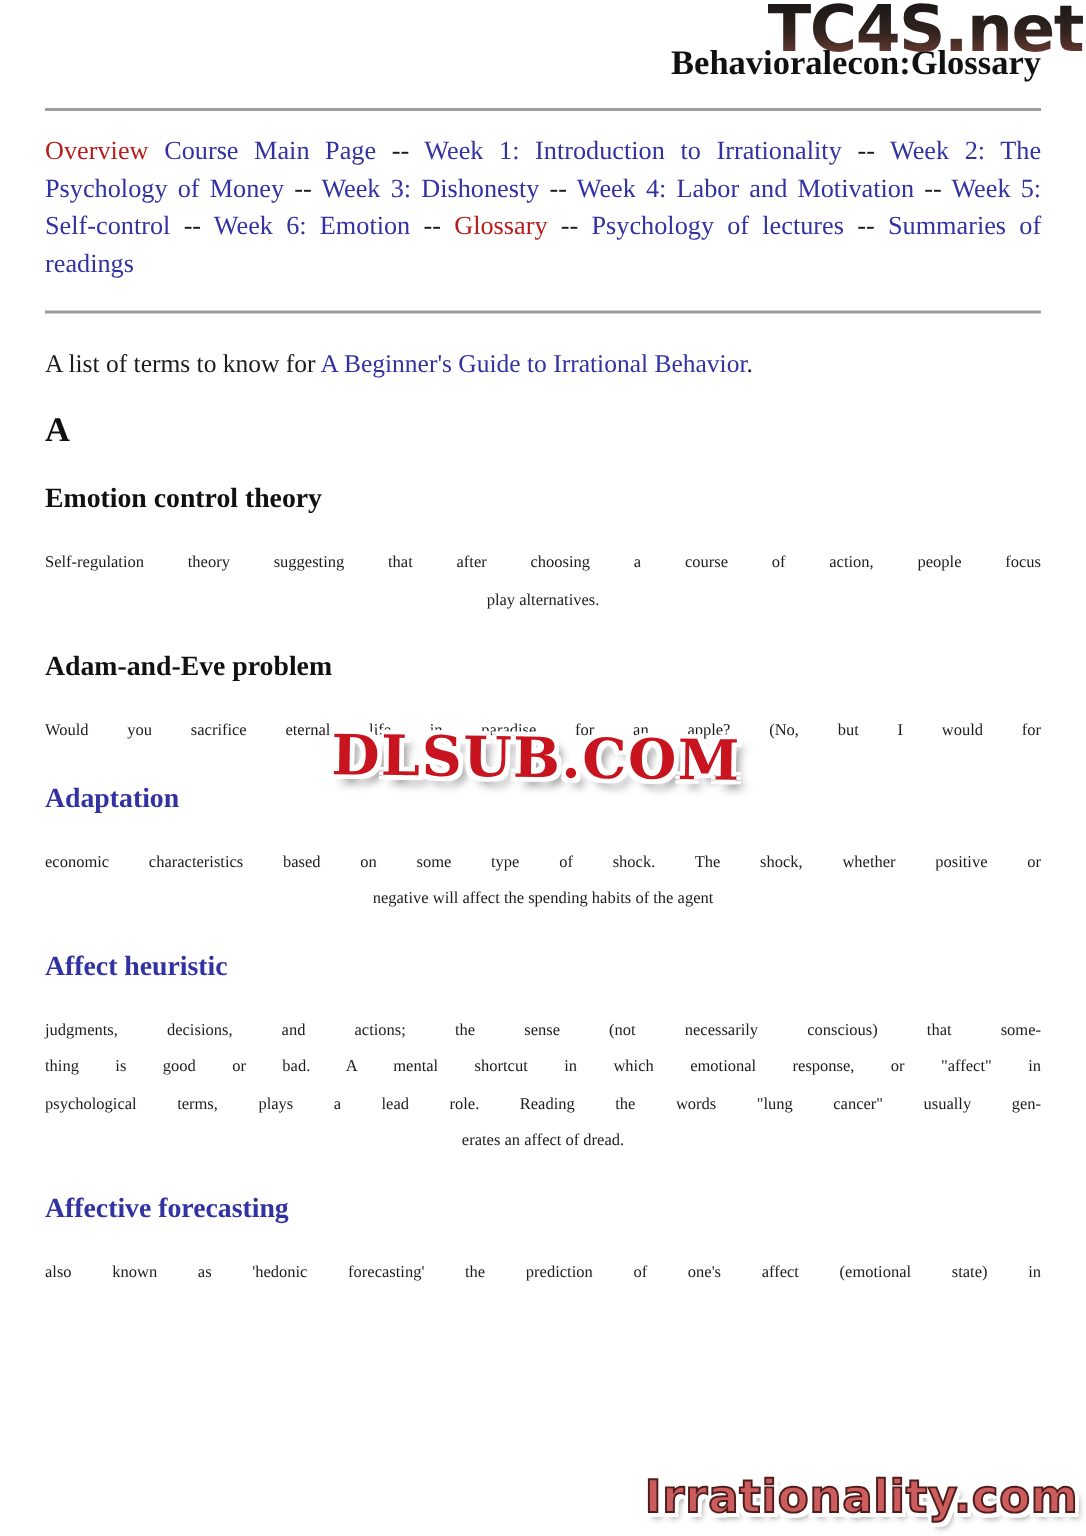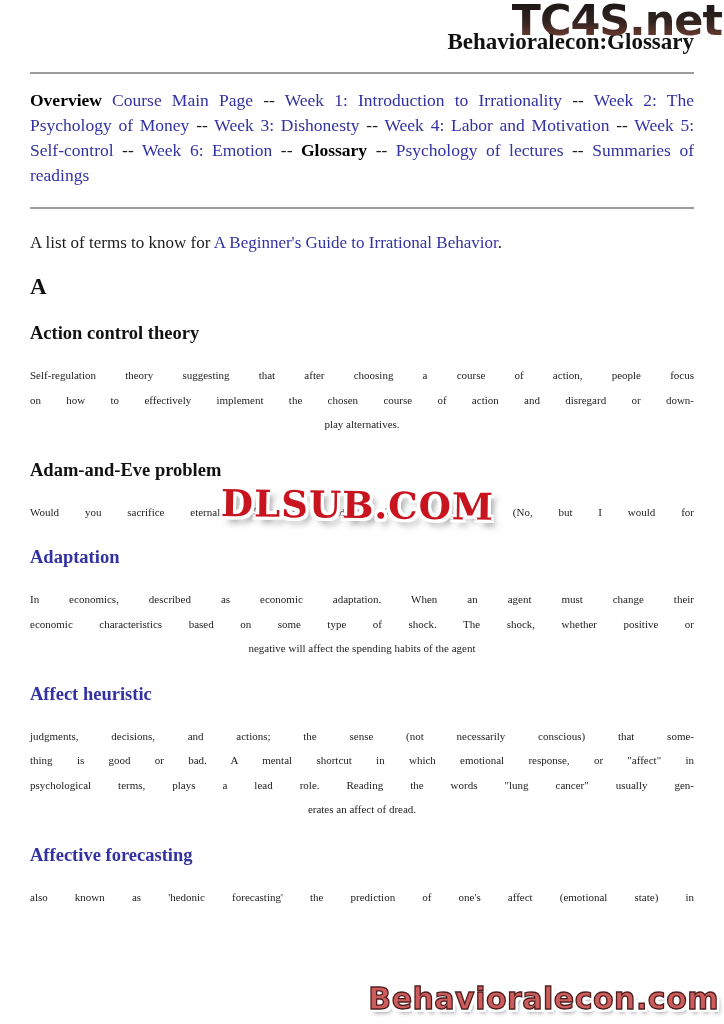--- a/index.html
+++ b/index.html
@@ -23,21 +23,21 @@
     border: 0; height: 2px; background: #9c9c9c;
     margin: 17px 0 0;
   }
   hr.rule2 { margin-top: 19px; }
 
   .nav {
     margin: 14px 0 0;
     font-size: 17.5px; line-height: 25px;
     text-align: justify;
   }
-  .nav .overview, .nav .current { font-weight: bold; color: #000000; }
+  .nav .overview, .nav .current { font-weight: normal; color: #b91c1c; }
   .nav a { color: var(--link, #3232a2); text-decoration: none; cursor: pointer; }
 
   .intro { margin: 21px 0 0; font-size: 17px; line-height: 25px; }
   .intro a { color: var(--link, #3232a2); text-decoration: none; cursor: pointer; }
 
   h2.letter { font-size: 23px; font-weight: bold; margin: 18px 0 0; line-height: 27px; color: #111; }
 
   h3.term { font-size: 18.5px; font-weight: bold; margin: 22px 0 0; line-height: 22px; color: #111; }
   h3.term.link { color: var(--link, #3232a2); cursor: pointer; }
 
@@ -128,48 +128,46 @@
 
   <hr class="rule rule2">
 
   <p class="intro">
     <span>A list of terms to know for</span>
     <a>A Beginner's Guide to Irrational Behavior</a><span>.</span>
   </p>
 
   <h2 class="letter">A</h2>
 
-  <h3 class="term">Action control theory</h3>
+  <h3 class="term">Emotion control theory</h3>
   <div class="para">
     <div class="jline">Self-regulation theory suggesting that after choosing a course of action, people focus</div>
-    <div class="jline">on how to effectively implement the chosen course of action and disregard or down-</div>
     <div class="lline">play alternatives.</div>
   </div>
 
   <h3 class="term">Adam-and-Eve problem</h3>
   <div class="para">
     <div class="jline">Would you sacrifice eternal life in paradise for an apple? (No, but I would for</div>
   </div>
 
   <h3 class="term link">Adaptation</h3>
   <div class="para">
-    <div class="jline">In economics, described as economic adaptation. When an agent must change their</div>
     <div class="jline">economic characteristics based on some type of shock. The shock, whether positive or</div>
     <div class="lline">negative will affect the spending habits of the agent</div>
   </div>
 
   <h3 class="term link">Affect heuristic</h3>
   <div class="para">
     <div class="jline">judgments, decisions, and actions; the sense (not necessarily conscious) that some-</div>
     <div class="jline">thing is good or bad. A mental shortcut in which emotional response, or "affect" in</div>
     <div class="jline">psychological terms, plays a lead role. Reading the words "lung cancer" usually gen-</div>
     <div class="lline">erates an affect of dread.</div>
   </div>
 
   <h3 class="term link">Affective forecasting</h3>
   <div class="para">
     <div class="jline">also known as 'hedonic forecasting' the prediction of one's affect (emotional state) in</div>
   </div>
 
 </div>
 
 <div class="dlsub">DLSUB.COM</div>
-<div class="traders">Behavioralecon.com</div>
+<div class="traders">Irrationality.com</div>
 
 </body></html>

